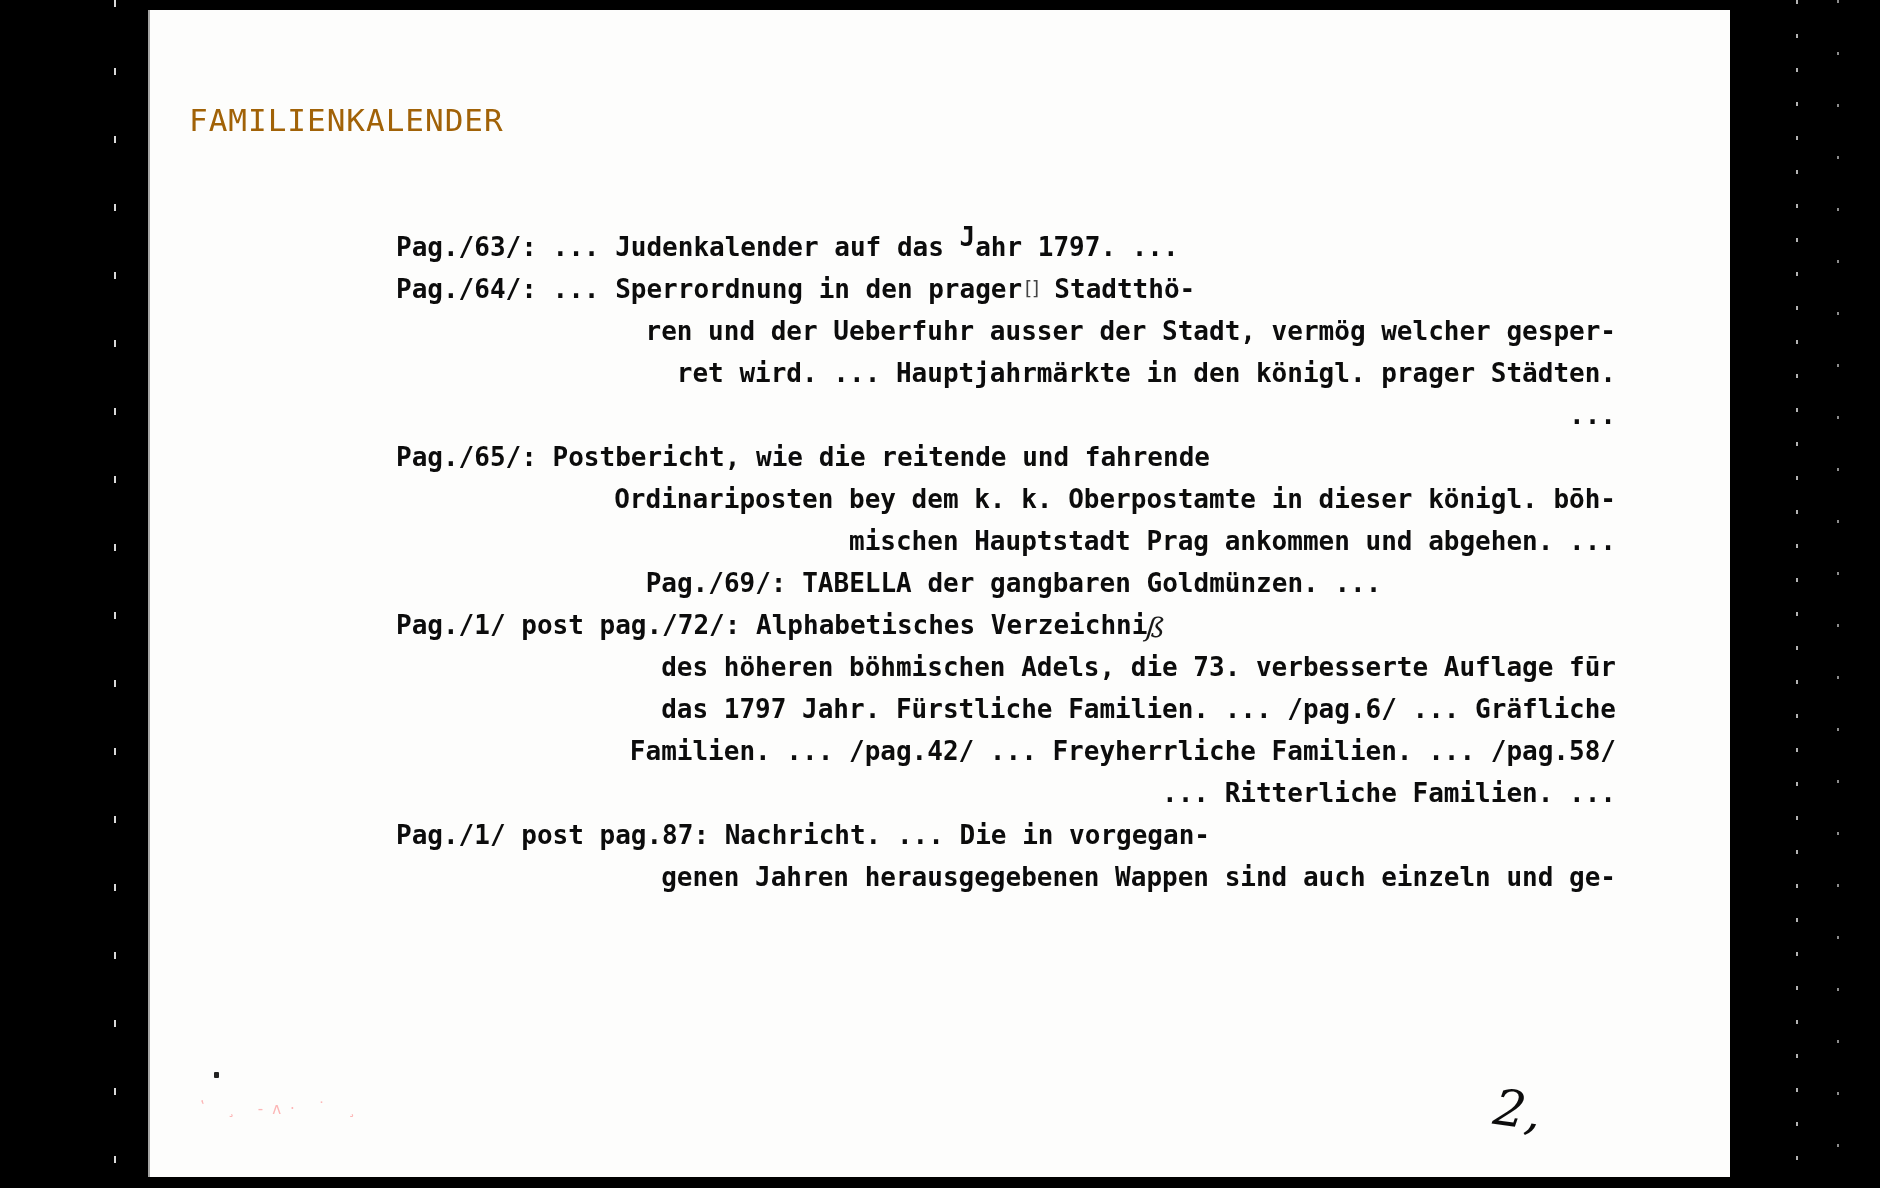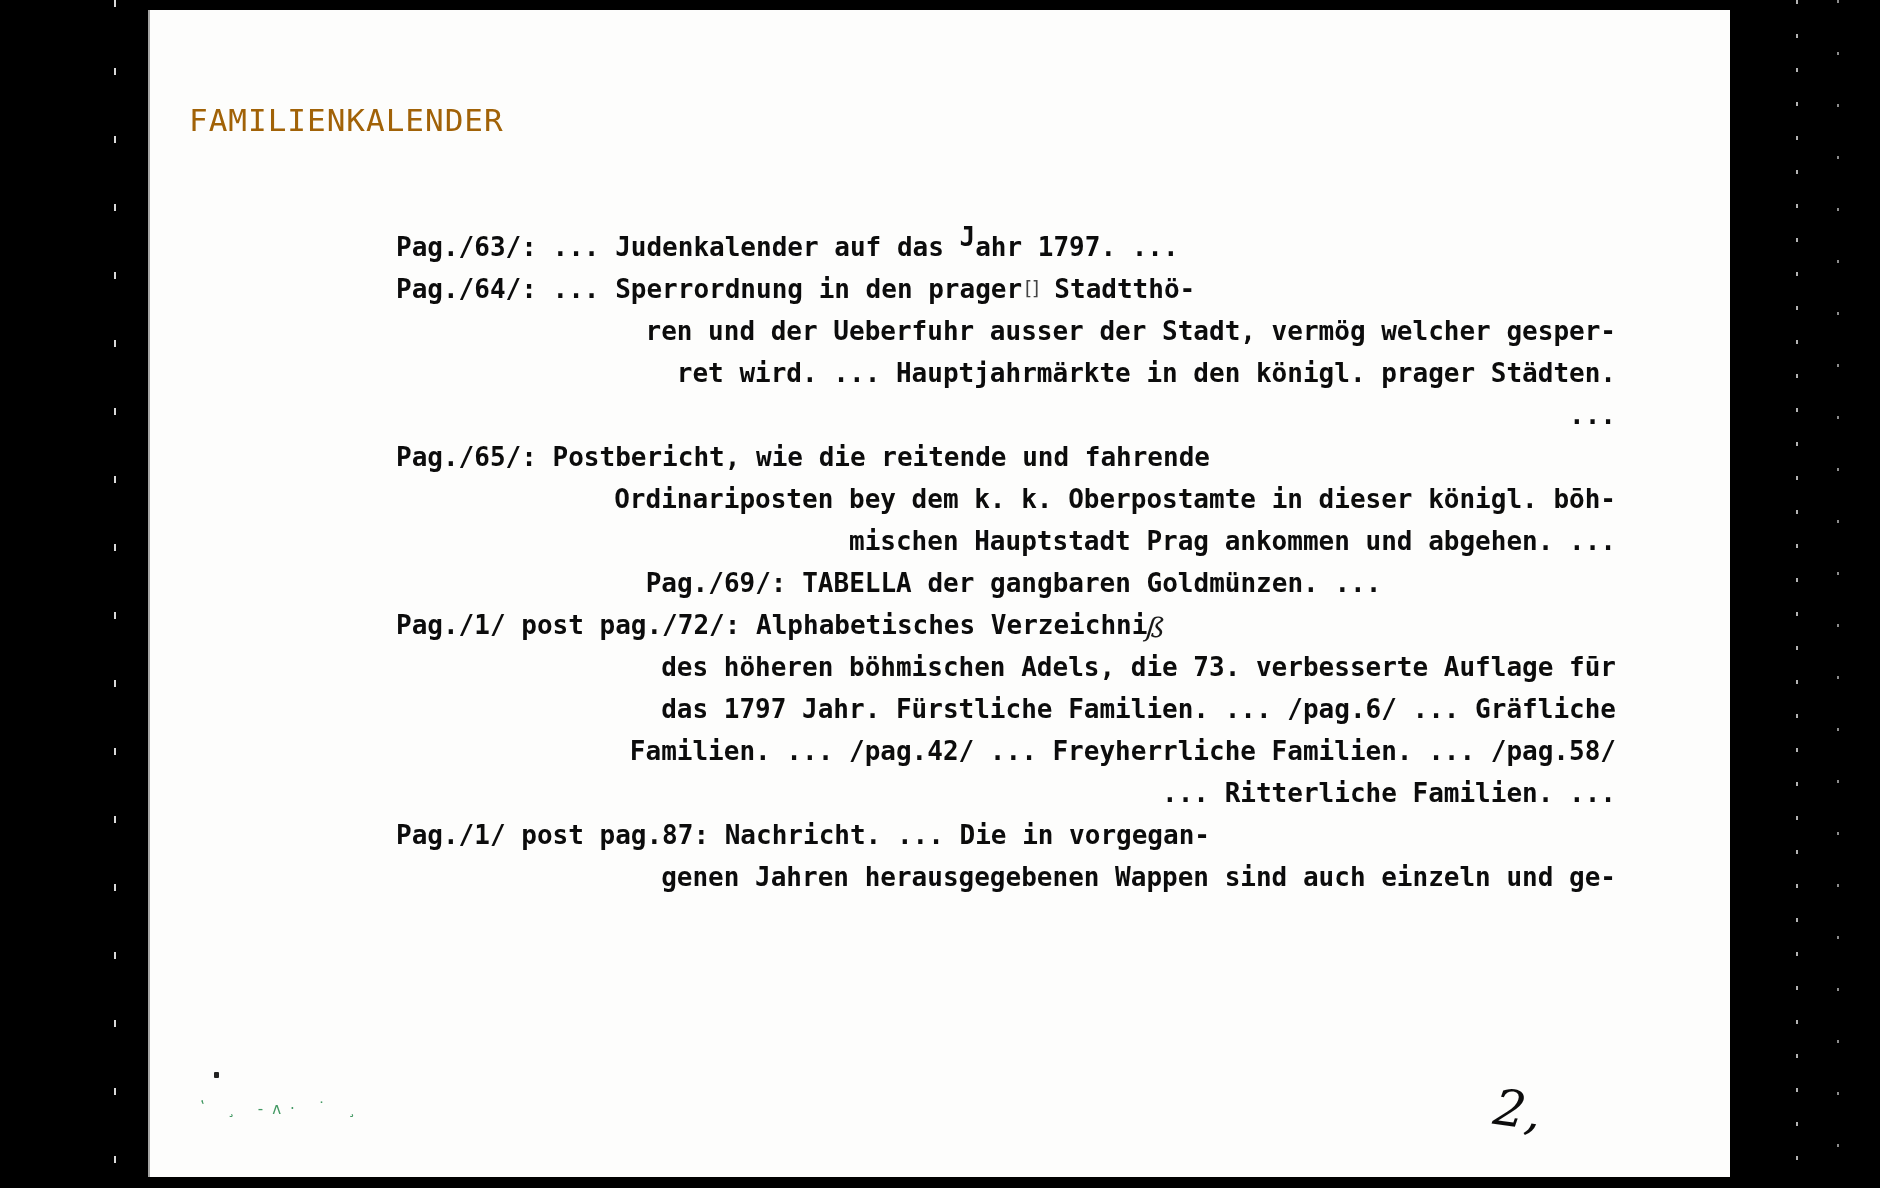--- a/index.html
+++ b/index.html
@@ -34,21 +34,21 @@
     font-size:0.72em;color:#444;letter-spacing:-3px;
     position:relative;top:-0.15em;font-weight:normal;
   }
   .handwritten{
     font-family:"DejaVu Serif","Liberation Serif",serif;
     font-style:italic;font-weight:normal;color:#1a1a1a;
     display:inline-block;transform:rotate(6deg) translateY(3px);font-size:1.05em;
   }
   #pencil-smudge{
     position:absolute;left:200px;top:1100px;width:260px;
-    color:#15803d;font-size:15px;letter-spacing:9px;opacity:.8;
+    color:#fca5a5;font-size:15px;letter-spacing:9px;opacity:.8;
     font-family:"DejaVu Sans","Liberation Sans",sans-serif;
   }
   #pencil-dot{position:absolute;left:214px;top:1072px;width:5px;height:6px;background:#222;border-radius:1px;}
   #page-mark{
     position:absolute;left:1494px;top:1085px;
     font-family:"DejaVu Serif","Liberation Serif",serif;font-style:italic;
     font-size:50px;color:#0c0c0c;transform:rotate(8deg);line-height:1;
   }
   .edge-shadow-left{position:absolute;left:148px;top:10px;bottom:11px;width:2px;background:rgba(0,0,0,.35);}
 </style>

